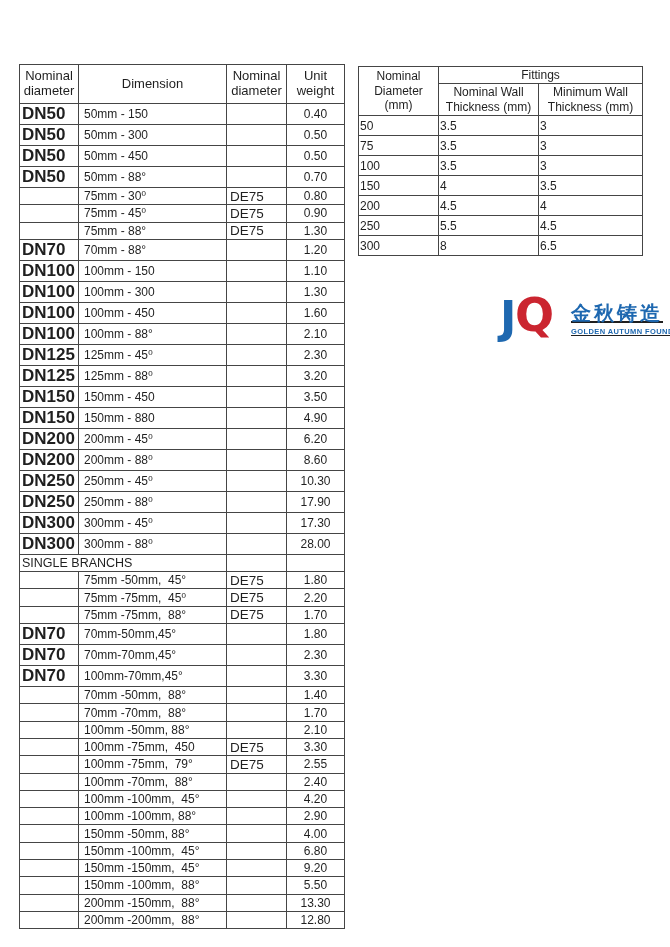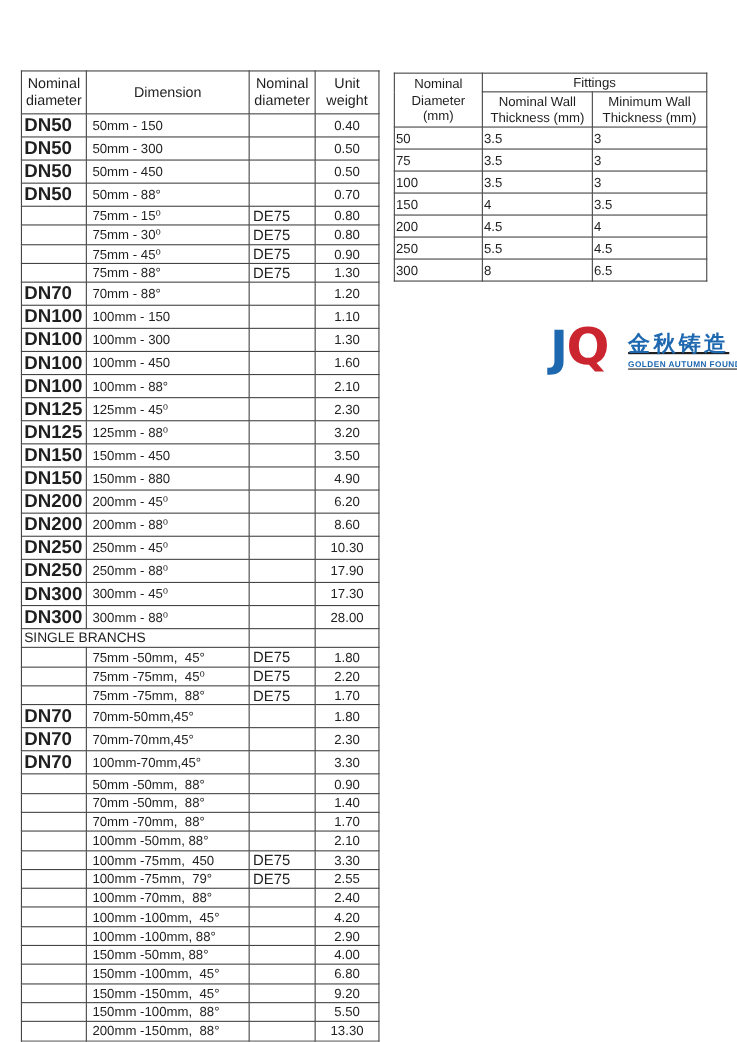--- a/index.html
+++ b/index.html
@@ -92,26 +92,20 @@
         <td class="wt-cell">0.50</td>
       </tr>
       <tr>
         <td class="dn-cell">DN50</td>
         <td class="dim-cell">50mm - 88°</td>
         <td class="de-cell"></td>
         <td class="wt-cell">0.70</td>
       </tr>
       <tr>
         <td class="dn-cell"></td>
-        <td class="dim-cell">75mm - 15⁰</td>
-        <td class="de-cell">DE75</td>
-        <td class="wt-cell">0.80</td>
-      </tr>
-      <tr>
-        <td class="dn-cell"></td>
         <td class="dim-cell">75mm - 30⁰</td>
         <td class="de-cell">DE75</td>
         <td class="wt-cell">0.80</td>
       </tr>
       <tr>
         <td class="dn-cell"></td>
         <td class="dim-cell">75mm - 45⁰</td>
         <td class="de-cell">DE75</td>
         <td class="wt-cell">0.90</td>
       </tr>
@@ -244,26 +238,20 @@
         <td class="dn-cell">DN70</td>
         <td class="dim-cell">70mm-70mm,45°</td>
         <td class="de-cell"></td>
         <td class="wt-cell">2.30</td>
       </tr>
       <tr>
         <td class="dn-cell">DN70</td>
         <td class="dim-cell">100mm-70mm,45°</td>
         <td class="de-cell"></td>
         <td class="wt-cell">3.30</td>
-      </tr>
-      <tr>
-        <td class="dn-cell"></td>
-        <td class="dim-cell">50mm -50mm,  88°</td>
-        <td class="de-cell"></td>
-        <td class="wt-cell">0.90</td>
       </tr>
       <tr>
         <td class="dn-cell"></td>
         <td class="dim-cell">70mm -50mm,  88°</td>
         <td class="de-cell"></td>
         <td class="wt-cell">1.40</td>
       </tr>
       <tr>
         <td class="dn-cell"></td>
         <td class="dim-cell">70mm -70mm,  88°</td>

